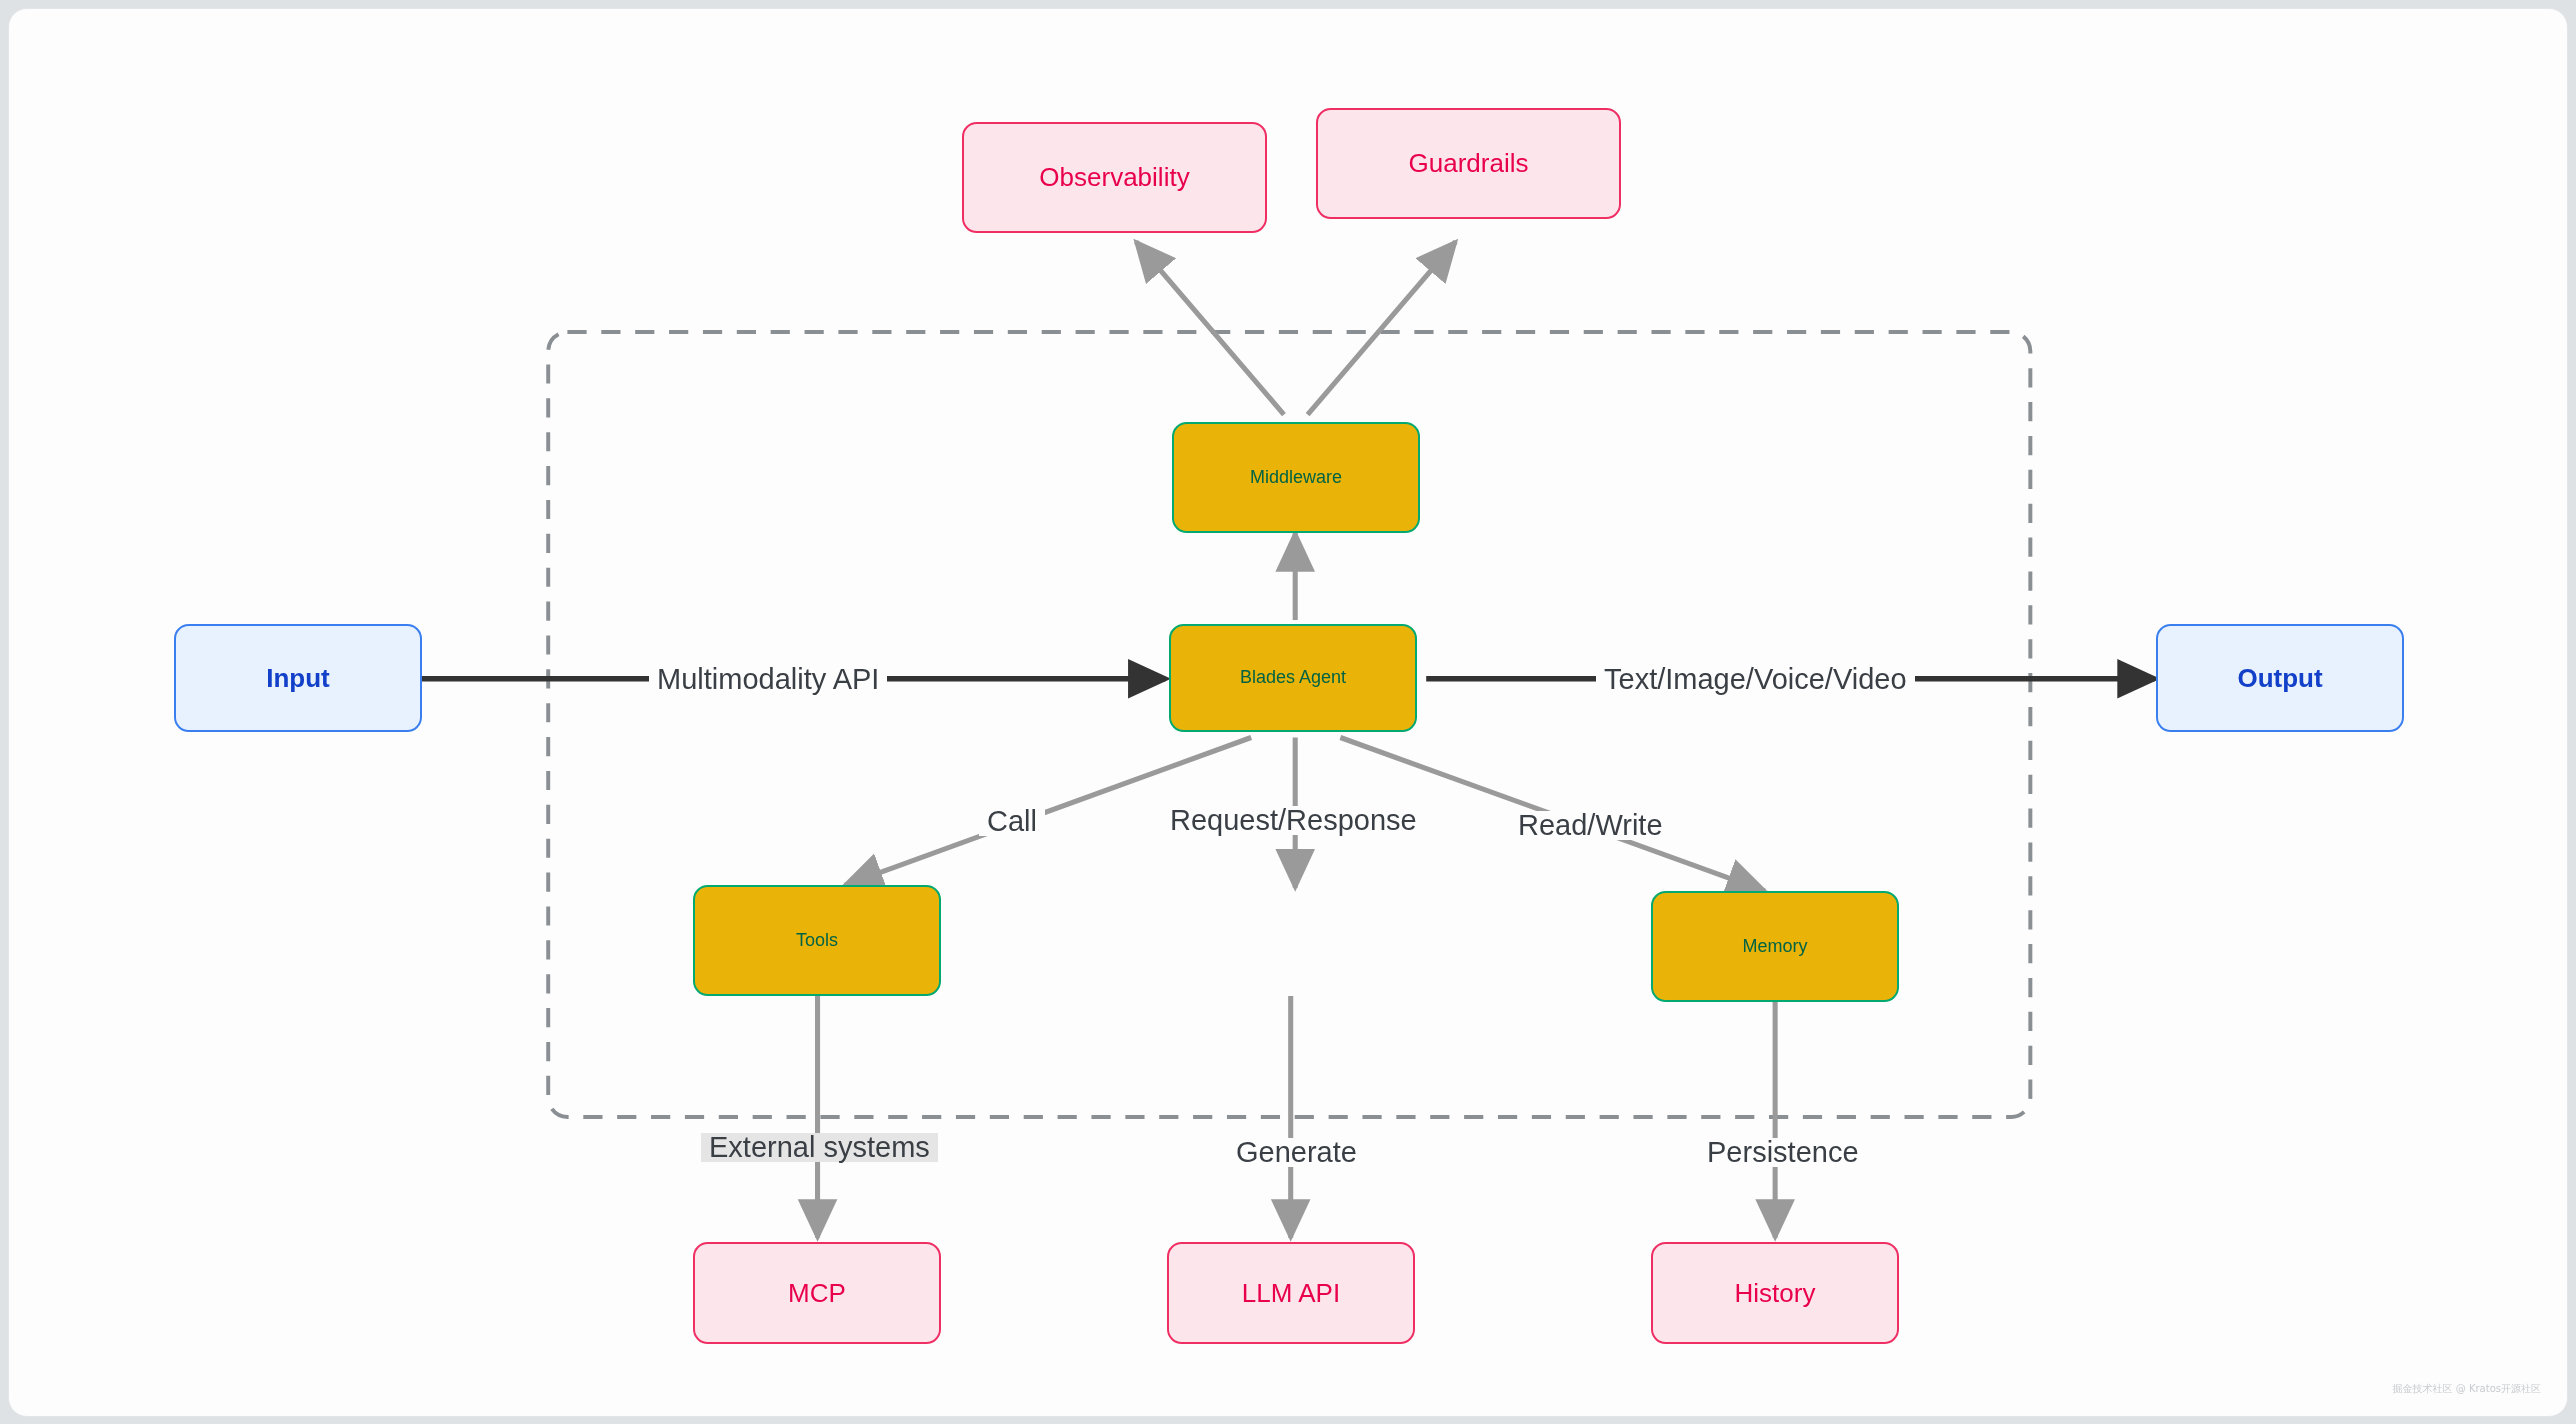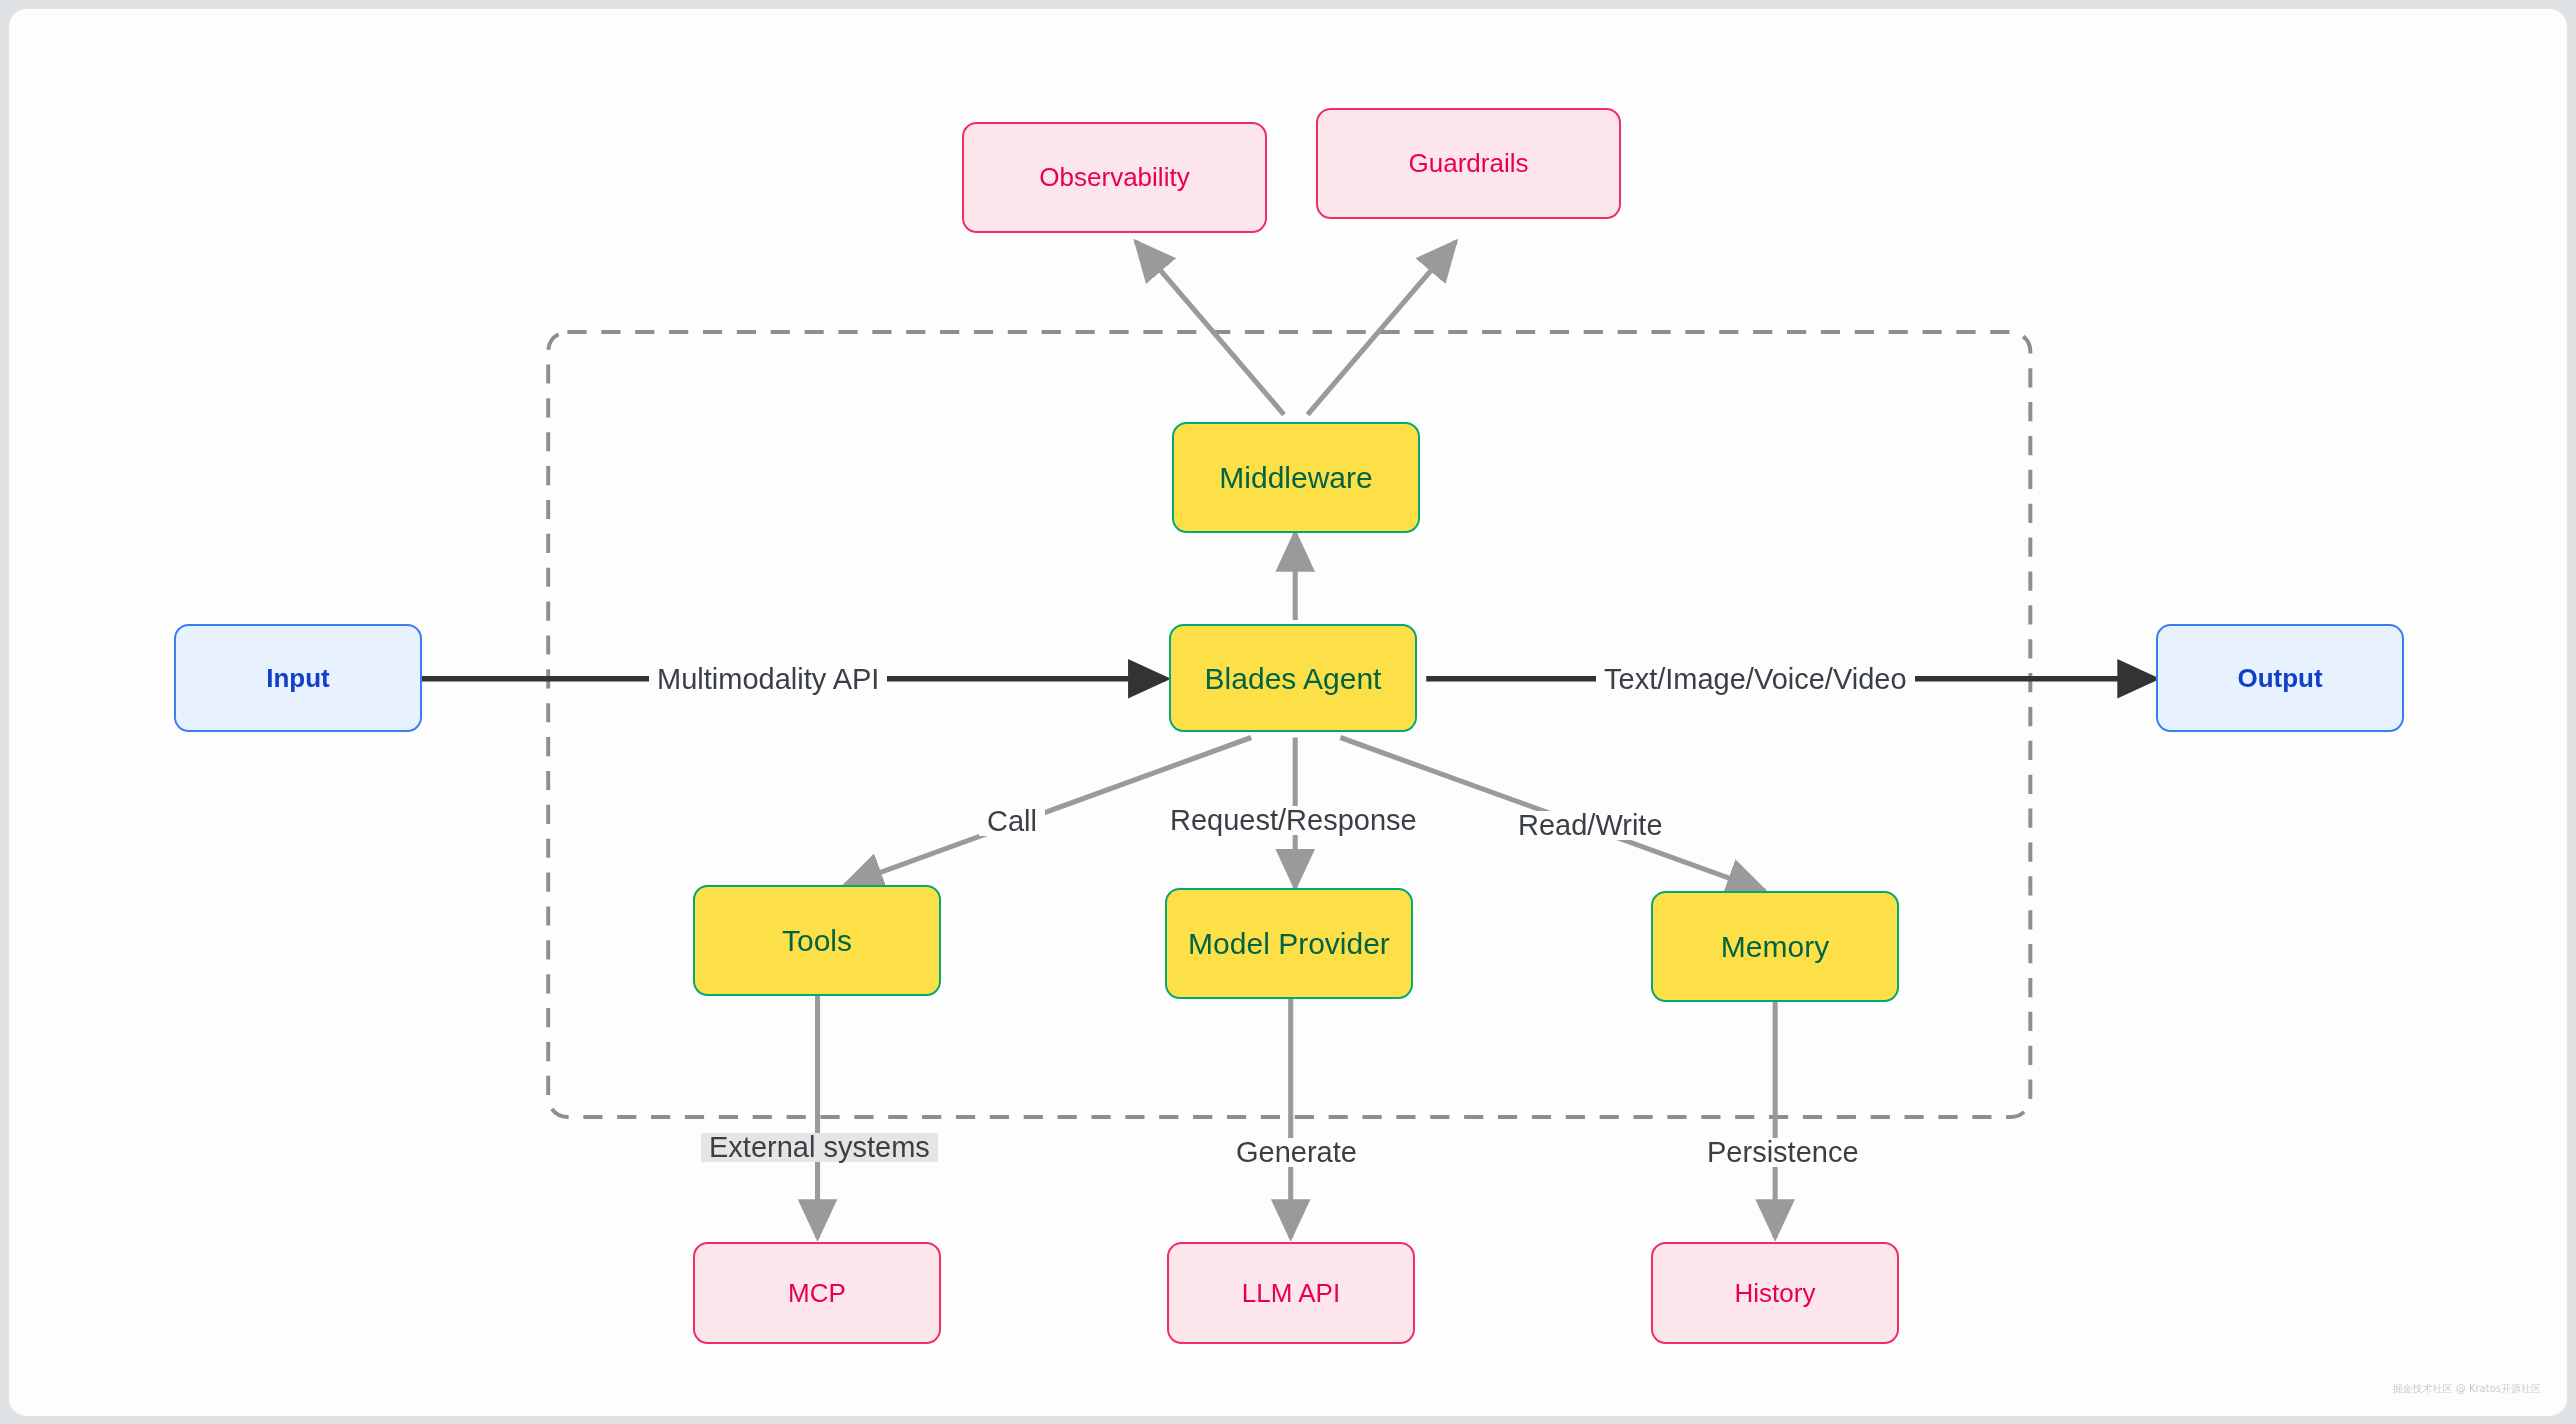--- a/index.html
+++ b/index.html
@@ -50,25 +50,25 @@
     line-height: 1.1;
   }
   .node-blue {
     background: #e7f2fe;
     border: 2.3px solid #3a7ff0;
     color: #1240c9;
     font-weight: bold;
     font-size: 26px;
   }
   .node-green {
-    background: #fde047;
+    background: #eab308;
     border: 2.3px solid #03a971;
     color: #006344;
     font-weight: normal;
-    font-size: 30px;
+    font-size: 18px;
   }
   .node-pink {
     background: #fde5ec;
     border: 2.3px solid #ef2f64;
     color: #e8004e;
     font-weight: normal;
     font-size: 26px;
   }
   .edge-label {
     position: absolute;
@@ -149,23 +149,20 @@
     </div>
 
     <div class="node node-blue" style="left:2147px; top:615px; width:248px; height:108px;">
       <span>Output</span>
     </div>
 
     <div class="node node-green" style="left:684px; top:876px; width:248px; height:111px;">
       <span>Tools</span>
     </div>
 
-    <div class="node node-green" style="left:1156px; top:879px; width:248px; height:111px;">
-      <span>Model Provider</span>
-    </div>
 
     <div class="node node-green" style="left:1642px; top:882px; width:248px; height:111px;">
       <span>Memory</span>
     </div>
 
     <div class="node node-pink" style="left:684px; top:1233px; width:248px; height:102px;">
       <span>MCP</span>
     </div>
 
     <div class="node node-pink" style="left:1158px; top:1233px; width:248px; height:102px;">

